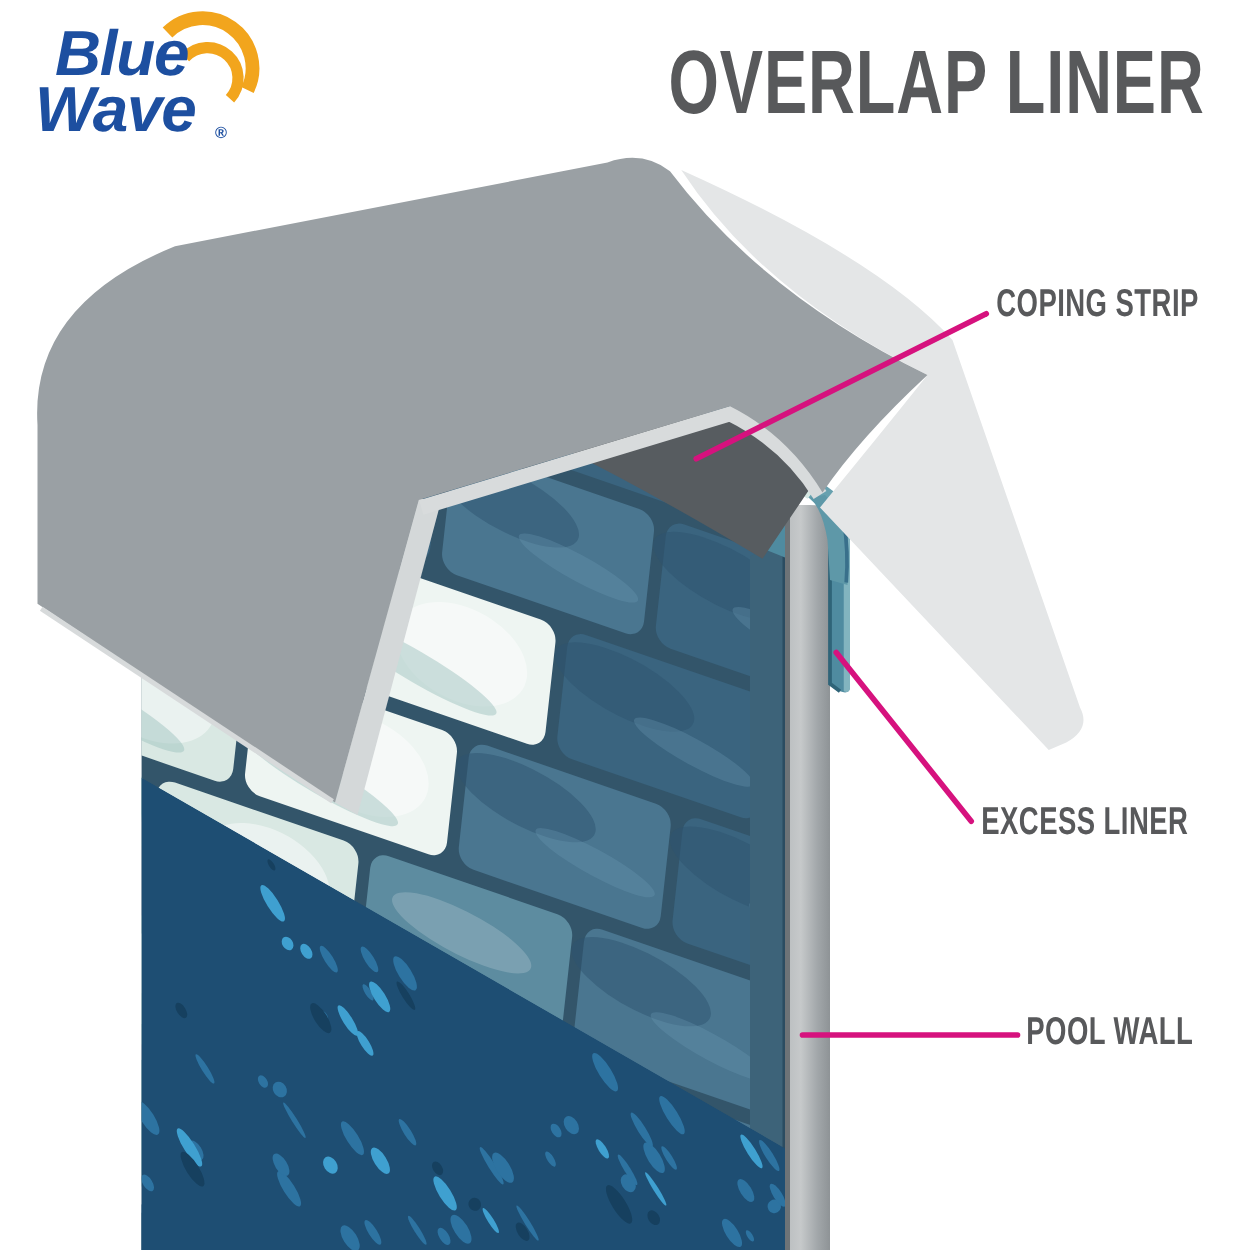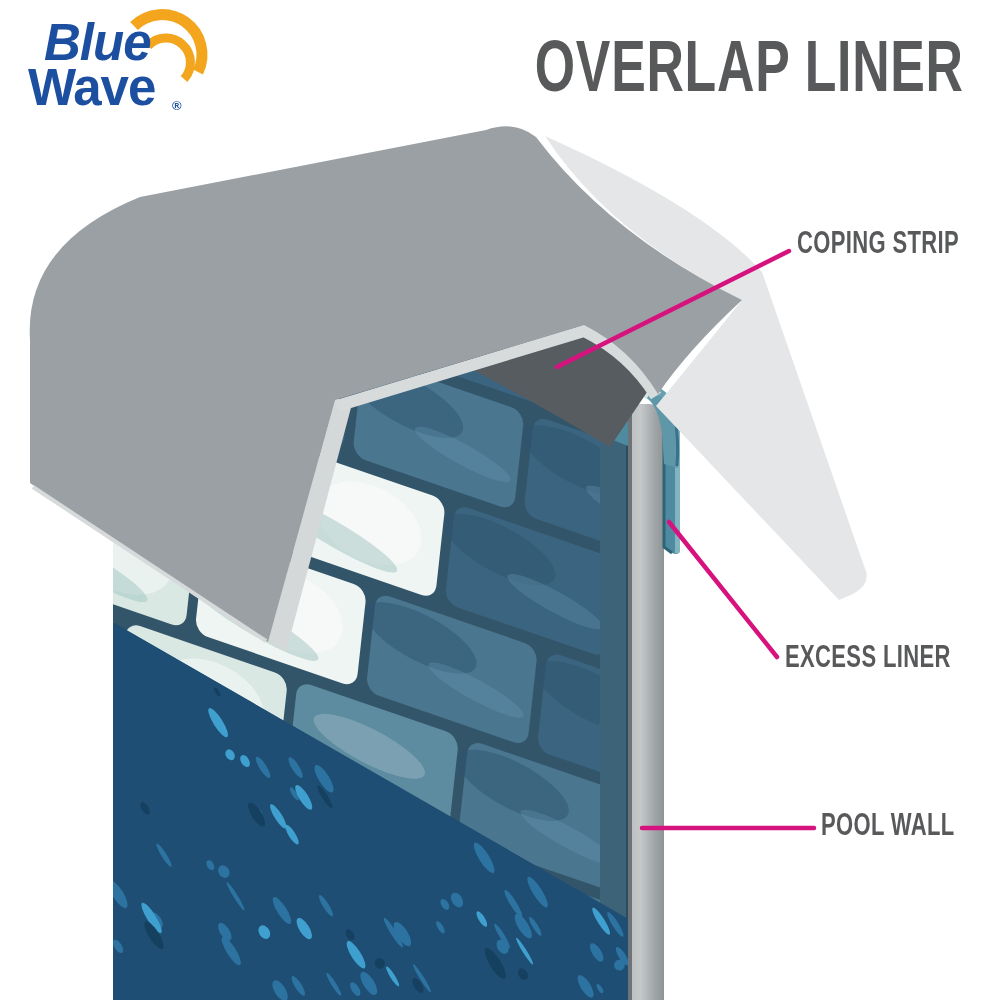--- a/index.html
+++ b/index.html
@@ -2,21 +2,21 @@
 <html style="--accent: #d6127e; --label-color: #58595b; --title-color: #58595b; --logo-blue: #1d4fa0; --logo-gold: #f2a51d;"><head>
 <meta charset="utf-8">
 <style>
   html,body{margin:0;padding:0;background:#ffffff;}
   body{width:1000px;height:1000px;position:relative;overflow:hidden;
        font-family:"Liberation Sans","DejaVu Sans",sans-serif;}
   #scene{position:absolute;inset:0;}
   .txt{position:absolute;white-space:nowrap;line-height:1;}
   #logo-blue{left:44px;top:17px;font-size:51px;font-weight:800;font-style:italic;
              color:var(--logo-blue);letter-spacing:-1px;}
-  #logo-wave{left:28px;top:62px;font-size:51px;font-weight:800;
+  #logo-wave{left:28px;top:62px;font-size:51px;font-weight:800;font-style:italic;
              color:var(--logo-blue);letter-spacing:-1px;}
   #logo-reg{left:172px;top:99px;font-size:13px;font-weight:700;color:var(--logo-blue);}
   #page-title{right:36px;top:30px;font-size:72px;font-weight:800;color:var(--title-color);
               transform:scaleX(.72);transform-origin:right top;letter-spacing:1px;}
   .callout{font-size:31px;font-weight:800;color:var(--label-color);
            transform:scaleX(.71);transform-origin:left top;letter-spacing:.5px;}
   #label-coping{left:797px;top:227px;}
   #label-excess{left:785px;top:641px;}
   #label-pool{left:821px;top:809px;}
 </style>

